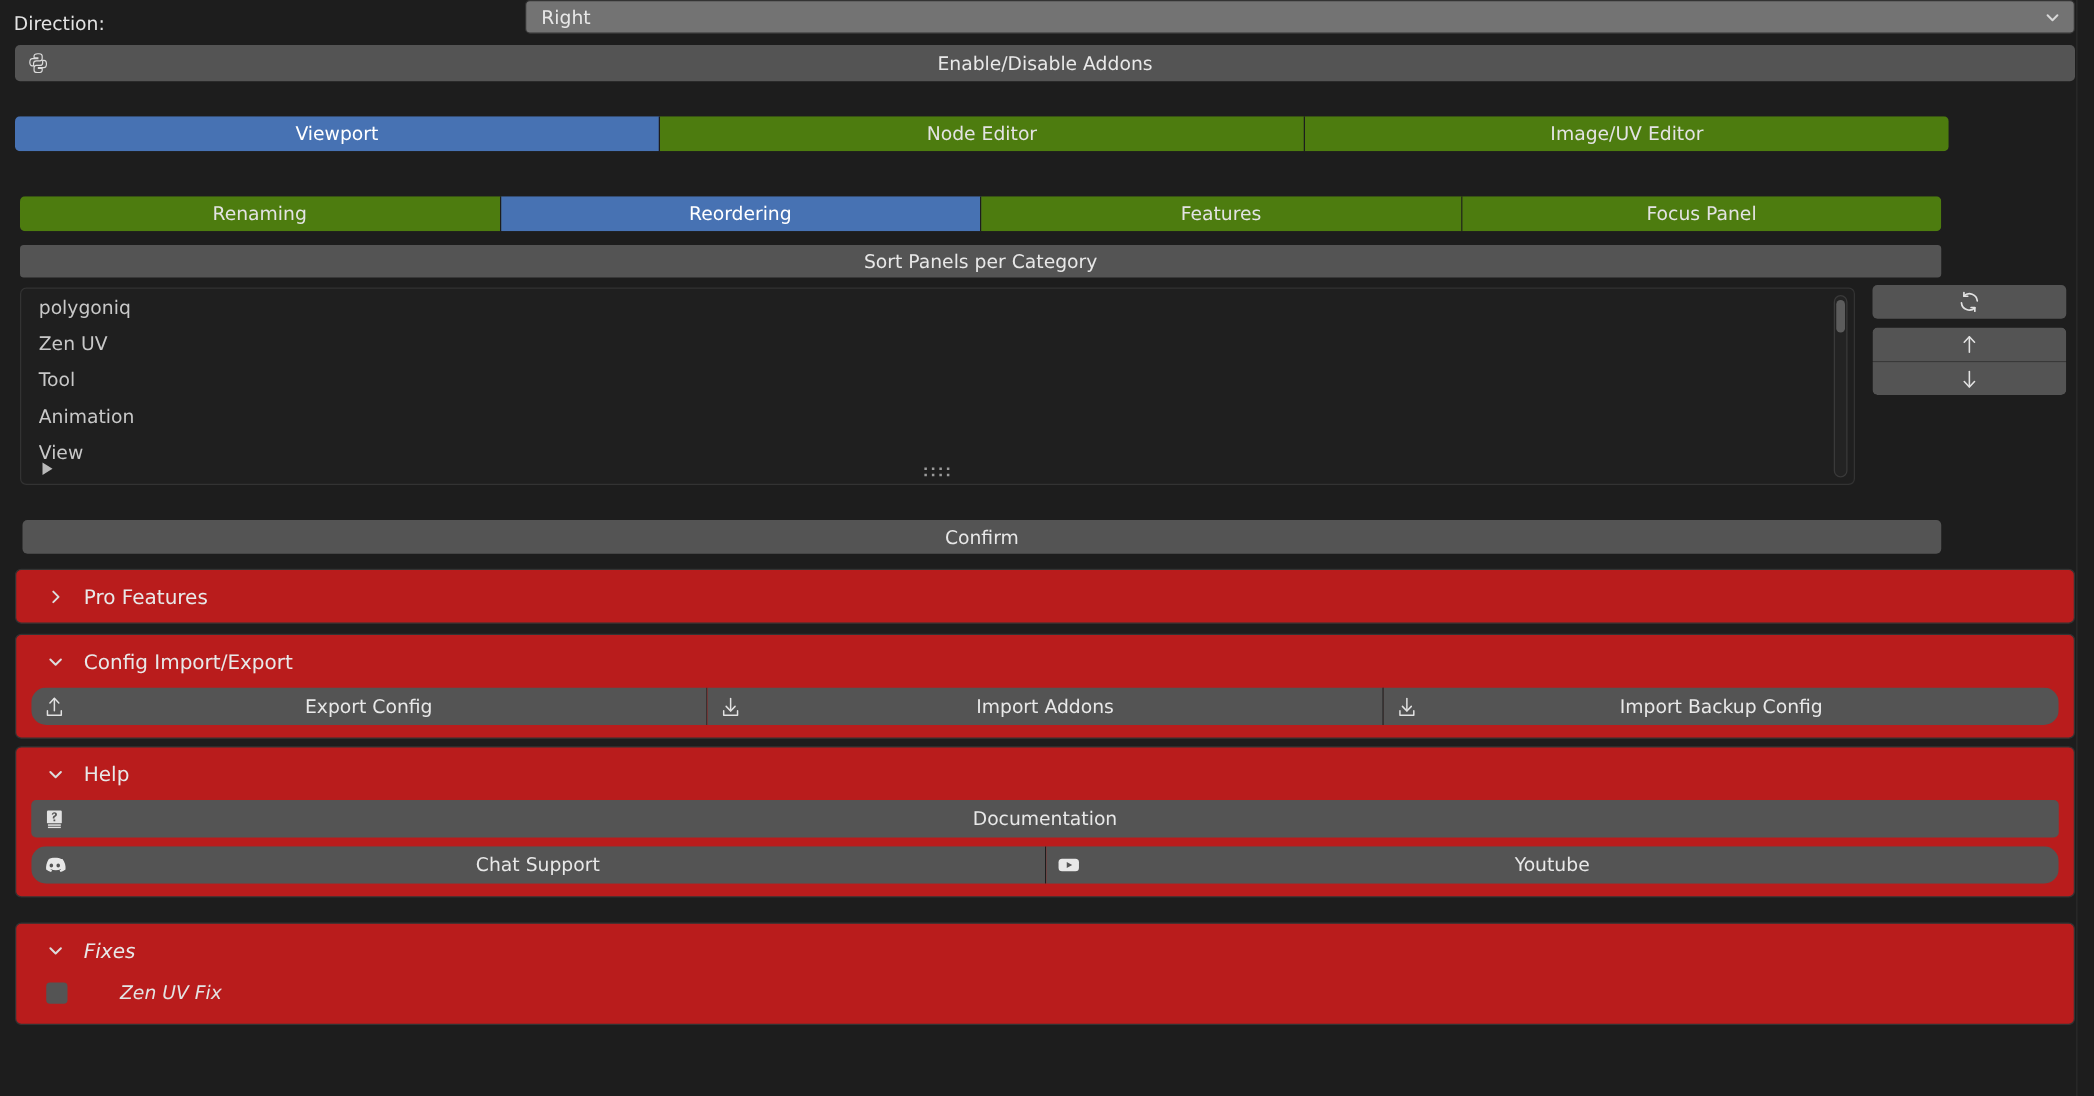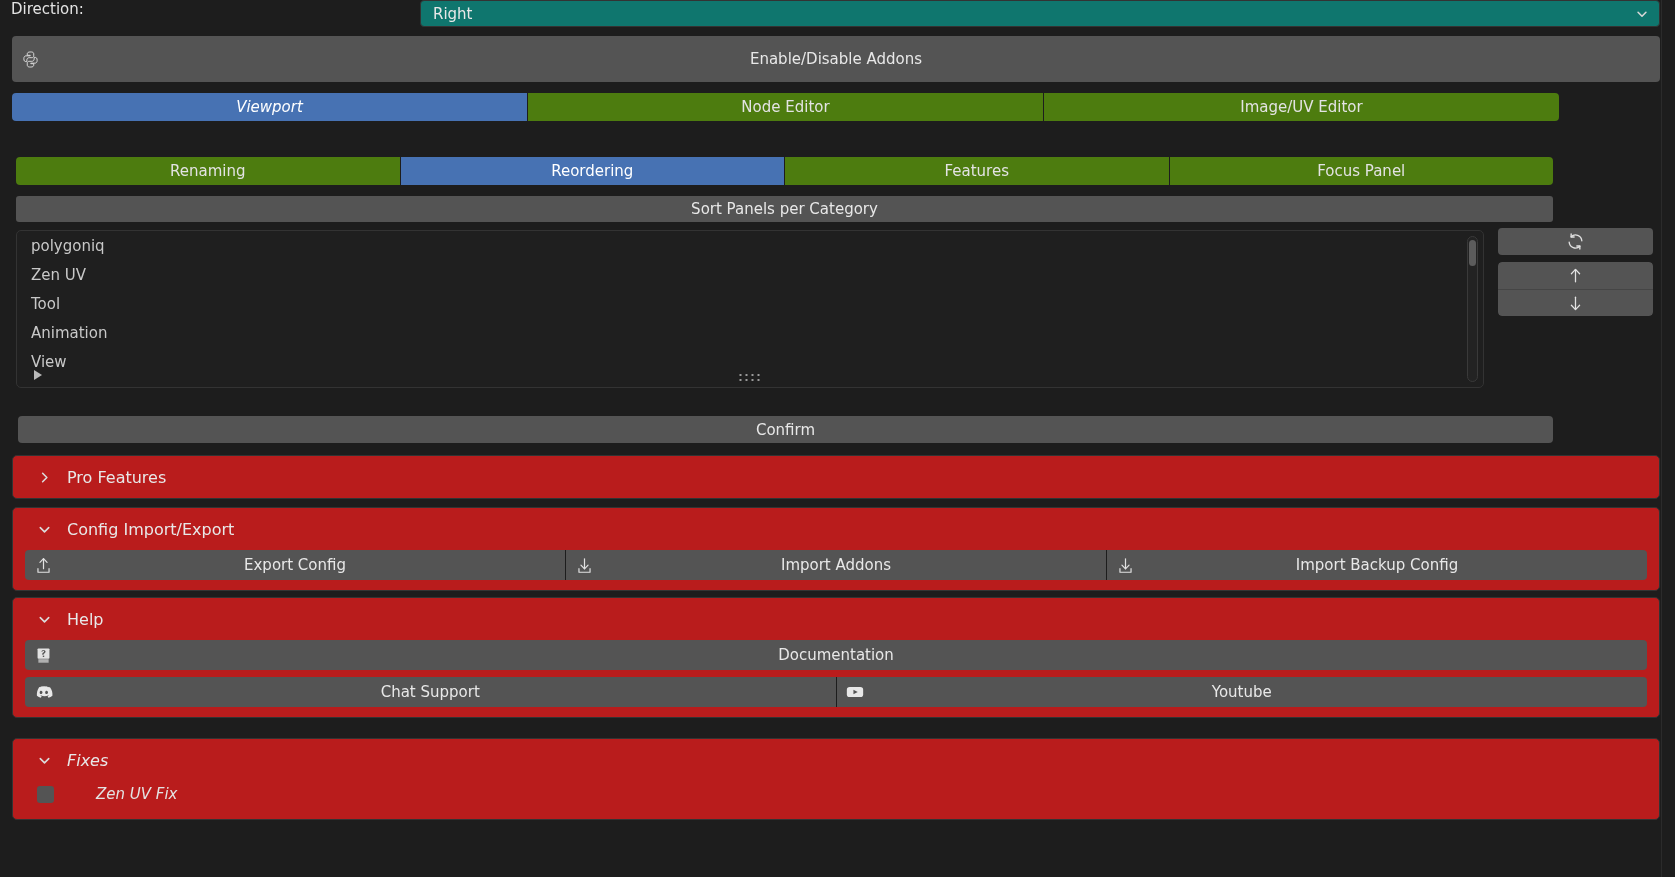--- a/index.html
+++ b/index.html
@@ -46,63 +46,63 @@
     justify-content: center;
     width: 20px; height: 20px;
   }
 
   
   .direction-row {
     position: absolute;
     left: 0; top: 0;
     width: 1412px; height: 28px;
     display: flex;
-    align-items: flex-start;
+    align-items: flex-end;
   }
   .direction-label {
     margin-left: 11px;
     font-size: 15px;
     color: #e3e3e3;
     width: 400px;
   }
   .dropdown {
     position: absolute;
     left: 420px; top: 0;
     width: 1240px; height: 27px;
-    background: #0f766e;
+    background: #737373;
     border: 1px solid #333333;
     border-radius: 4px;
     display: flex;
     align-items: center;
     cursor: pointer;
   }
   .dropdown .value { margin-left: 12px; color: #e8e8e8; font-size: 15px; }
   .dropdown .chev {
     position: absolute; right: 10px; top: 50%;
     transform: translateY(-50%);
     width: 14px; height: 14px;
   }
 
   
   .addons-btn {
     position: absolute;
     left: 12px; top: 36px;
-    width: 1648px; height: 46px; align-items: center;
+    width: 1648px; height: 29px; align-items: center;
   }
 
   
   .tabs {
     position: absolute;
     display: flex;
     border-radius: 4px;
     overflow: hidden;
   }
   .tabs-editor { left: 12px; top: 93px; width: 1547px; height: 28px; }
   .tabs-editor .tab { flex: 1; }
-  .tabs-editor .tab:nth-child(1) { flex: 0 0 516px; font-style: italic; }
+  .tabs-editor .tab:nth-child(1) { flex: 0 0 516px; }
 
   .tabs-mode { left: 16px; top: 157px; width: 1537px; height: 28px; }
   .tabs-mode .tab { flex: 1; }
 
   .tab {
     background: #4d7c0f;
     color: #e3e3e3;
     display: flex;
     align-items: center;
     justify-content: center;
@@ -237,21 +237,21 @@
     user-select: none;
   }
   .panel-header .chev-wrap {
     width: 18px; height: 18px;
     display: flex; align-items: center; justify-content: center;
     margin-right: 14px;
   }
 
   .panel-body { padding: 0 12px 10px 12px; }
 
-  .btn-bar { display: flex; border-radius: 0; overflow: hidden; gap: 0; }
+  .btn-bar { display: flex; border-radius: 12px; overflow: hidden; gap: 0; }
   .btn-bar .btn { border-radius: 0; border-right: 1px solid #1d1d1d; }
   .btn-bar .btn:first-child { border-radius: 4px 0 0 4px; }
   .btn-bar .btn:last-child { border-radius: 0 4px 4px 0; border-right: none; }
 
   
   .checkbox-row { display: flex; align-items: center; padding: 4px 0 6px 12px; cursor: pointer; gap: 32px; }
   .checkbox {
     width: 17px; height: 17px;
     background: #545454;
     border-radius: 3px;

